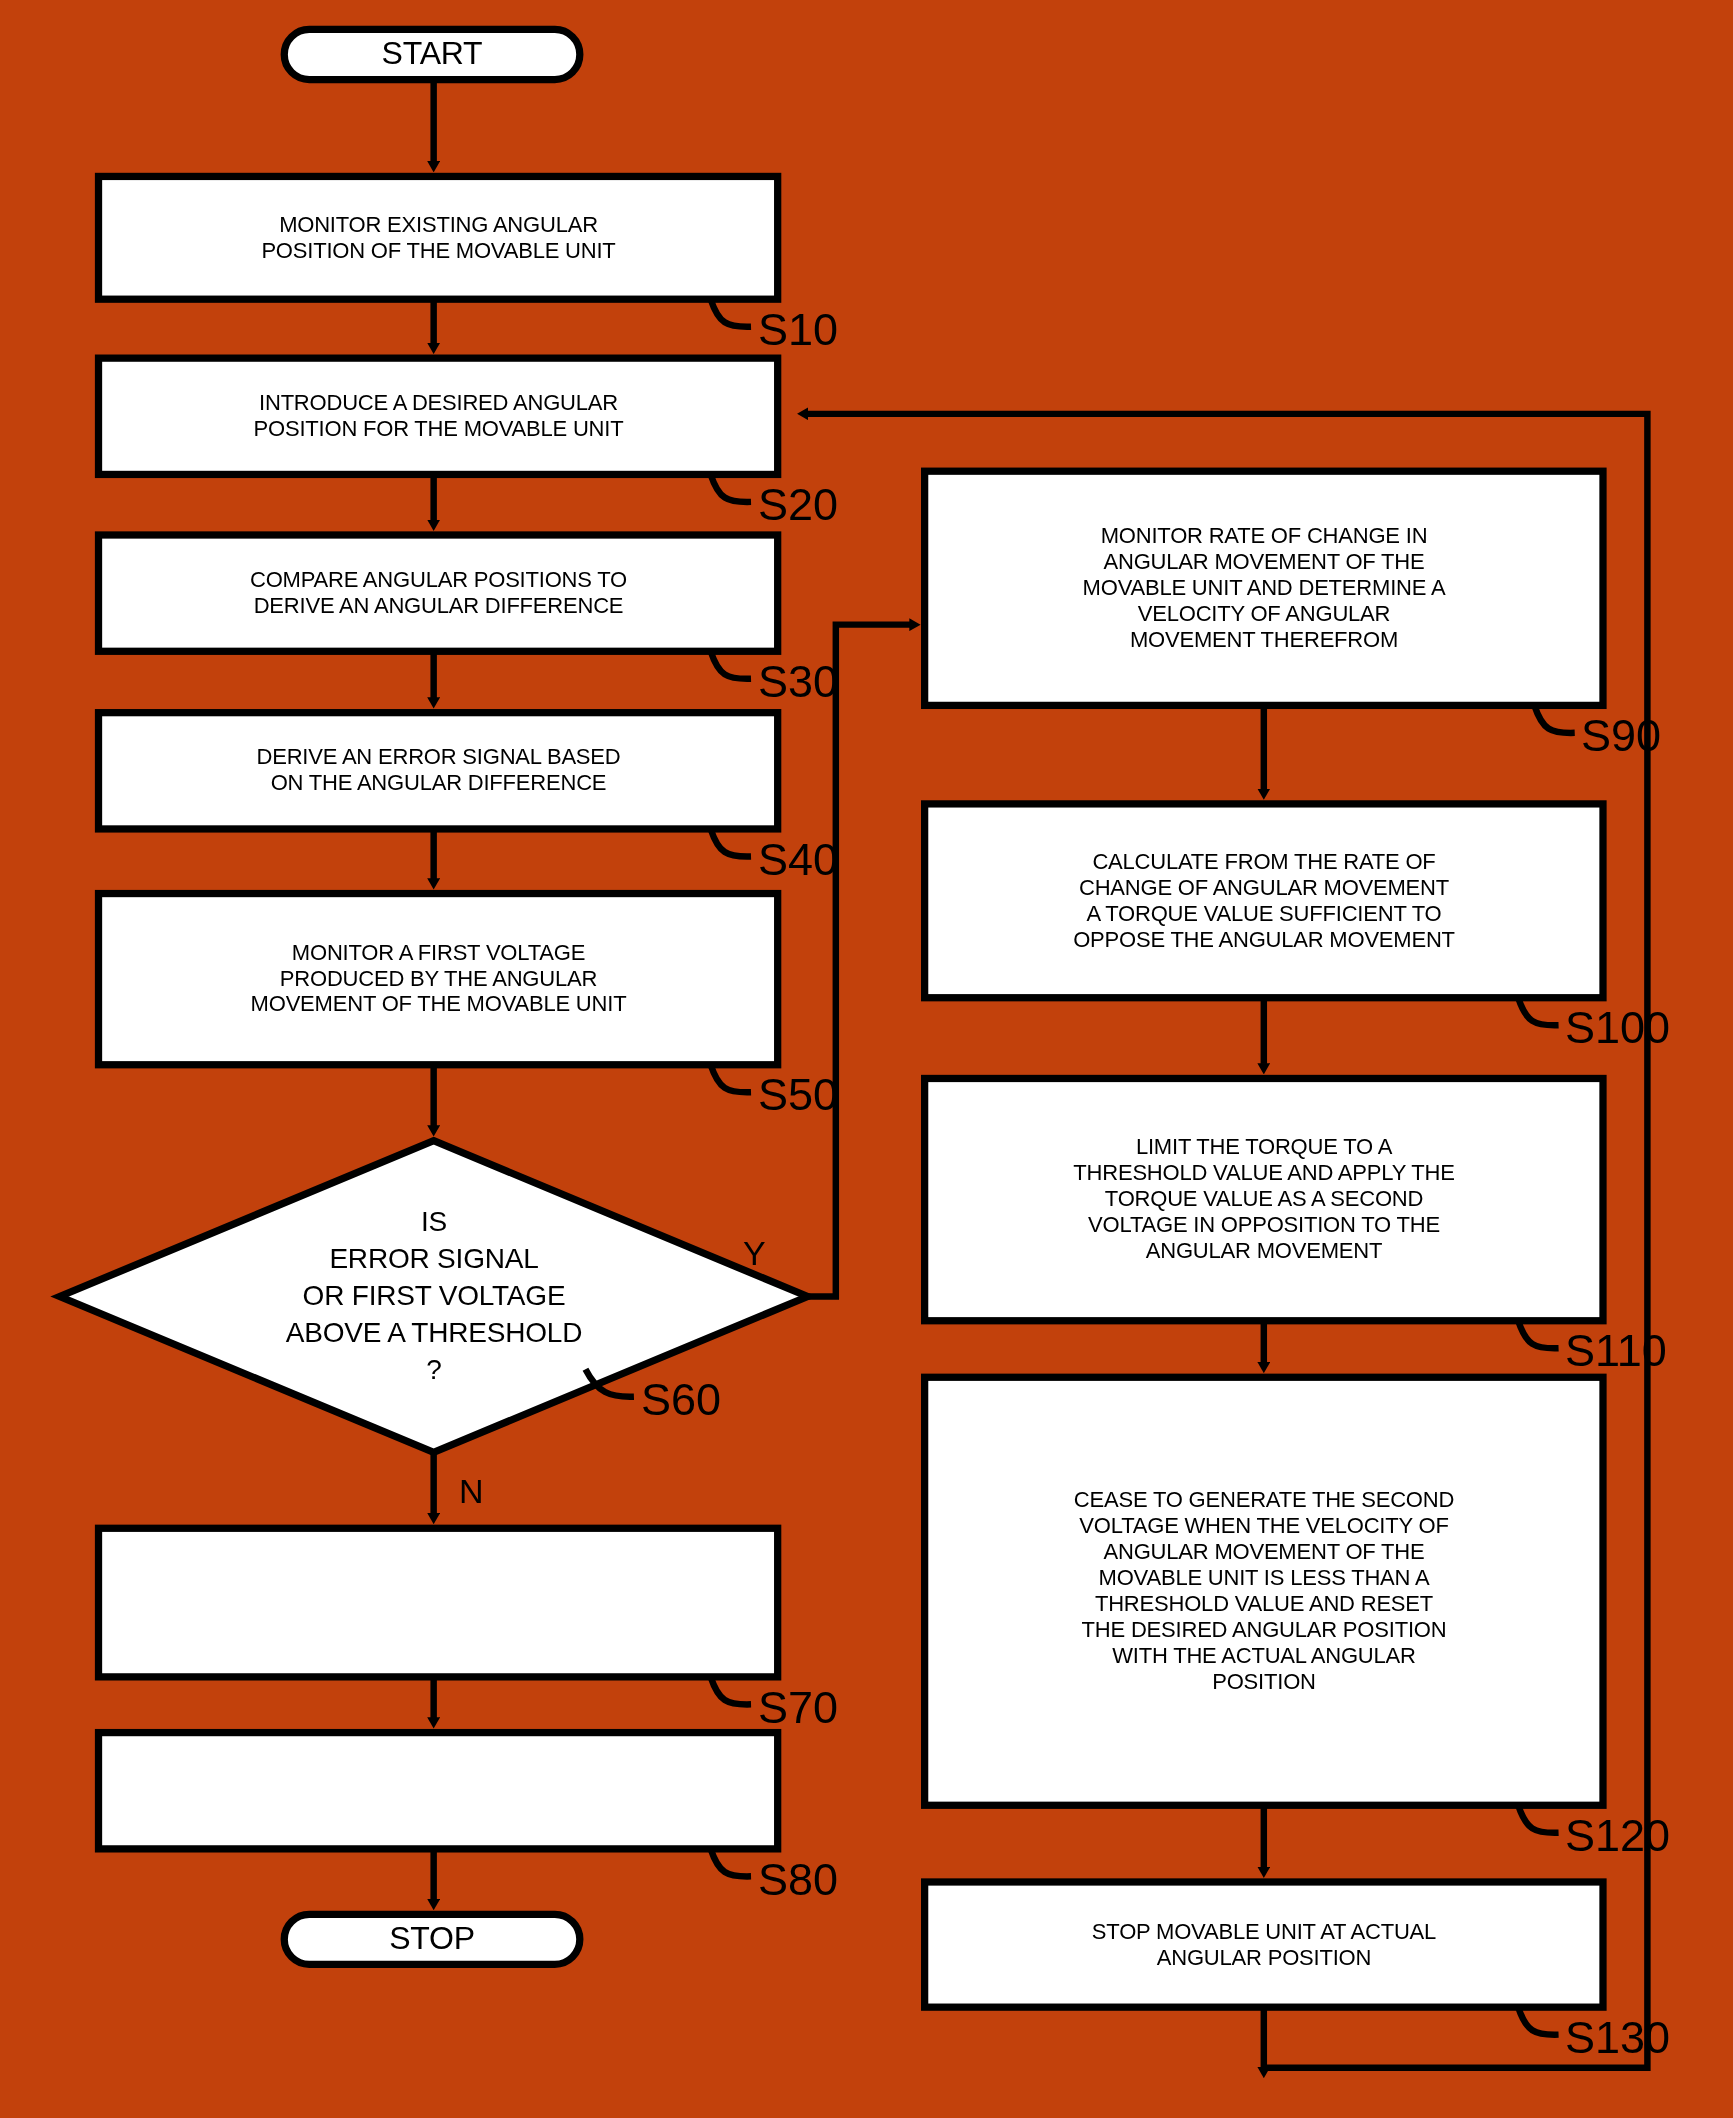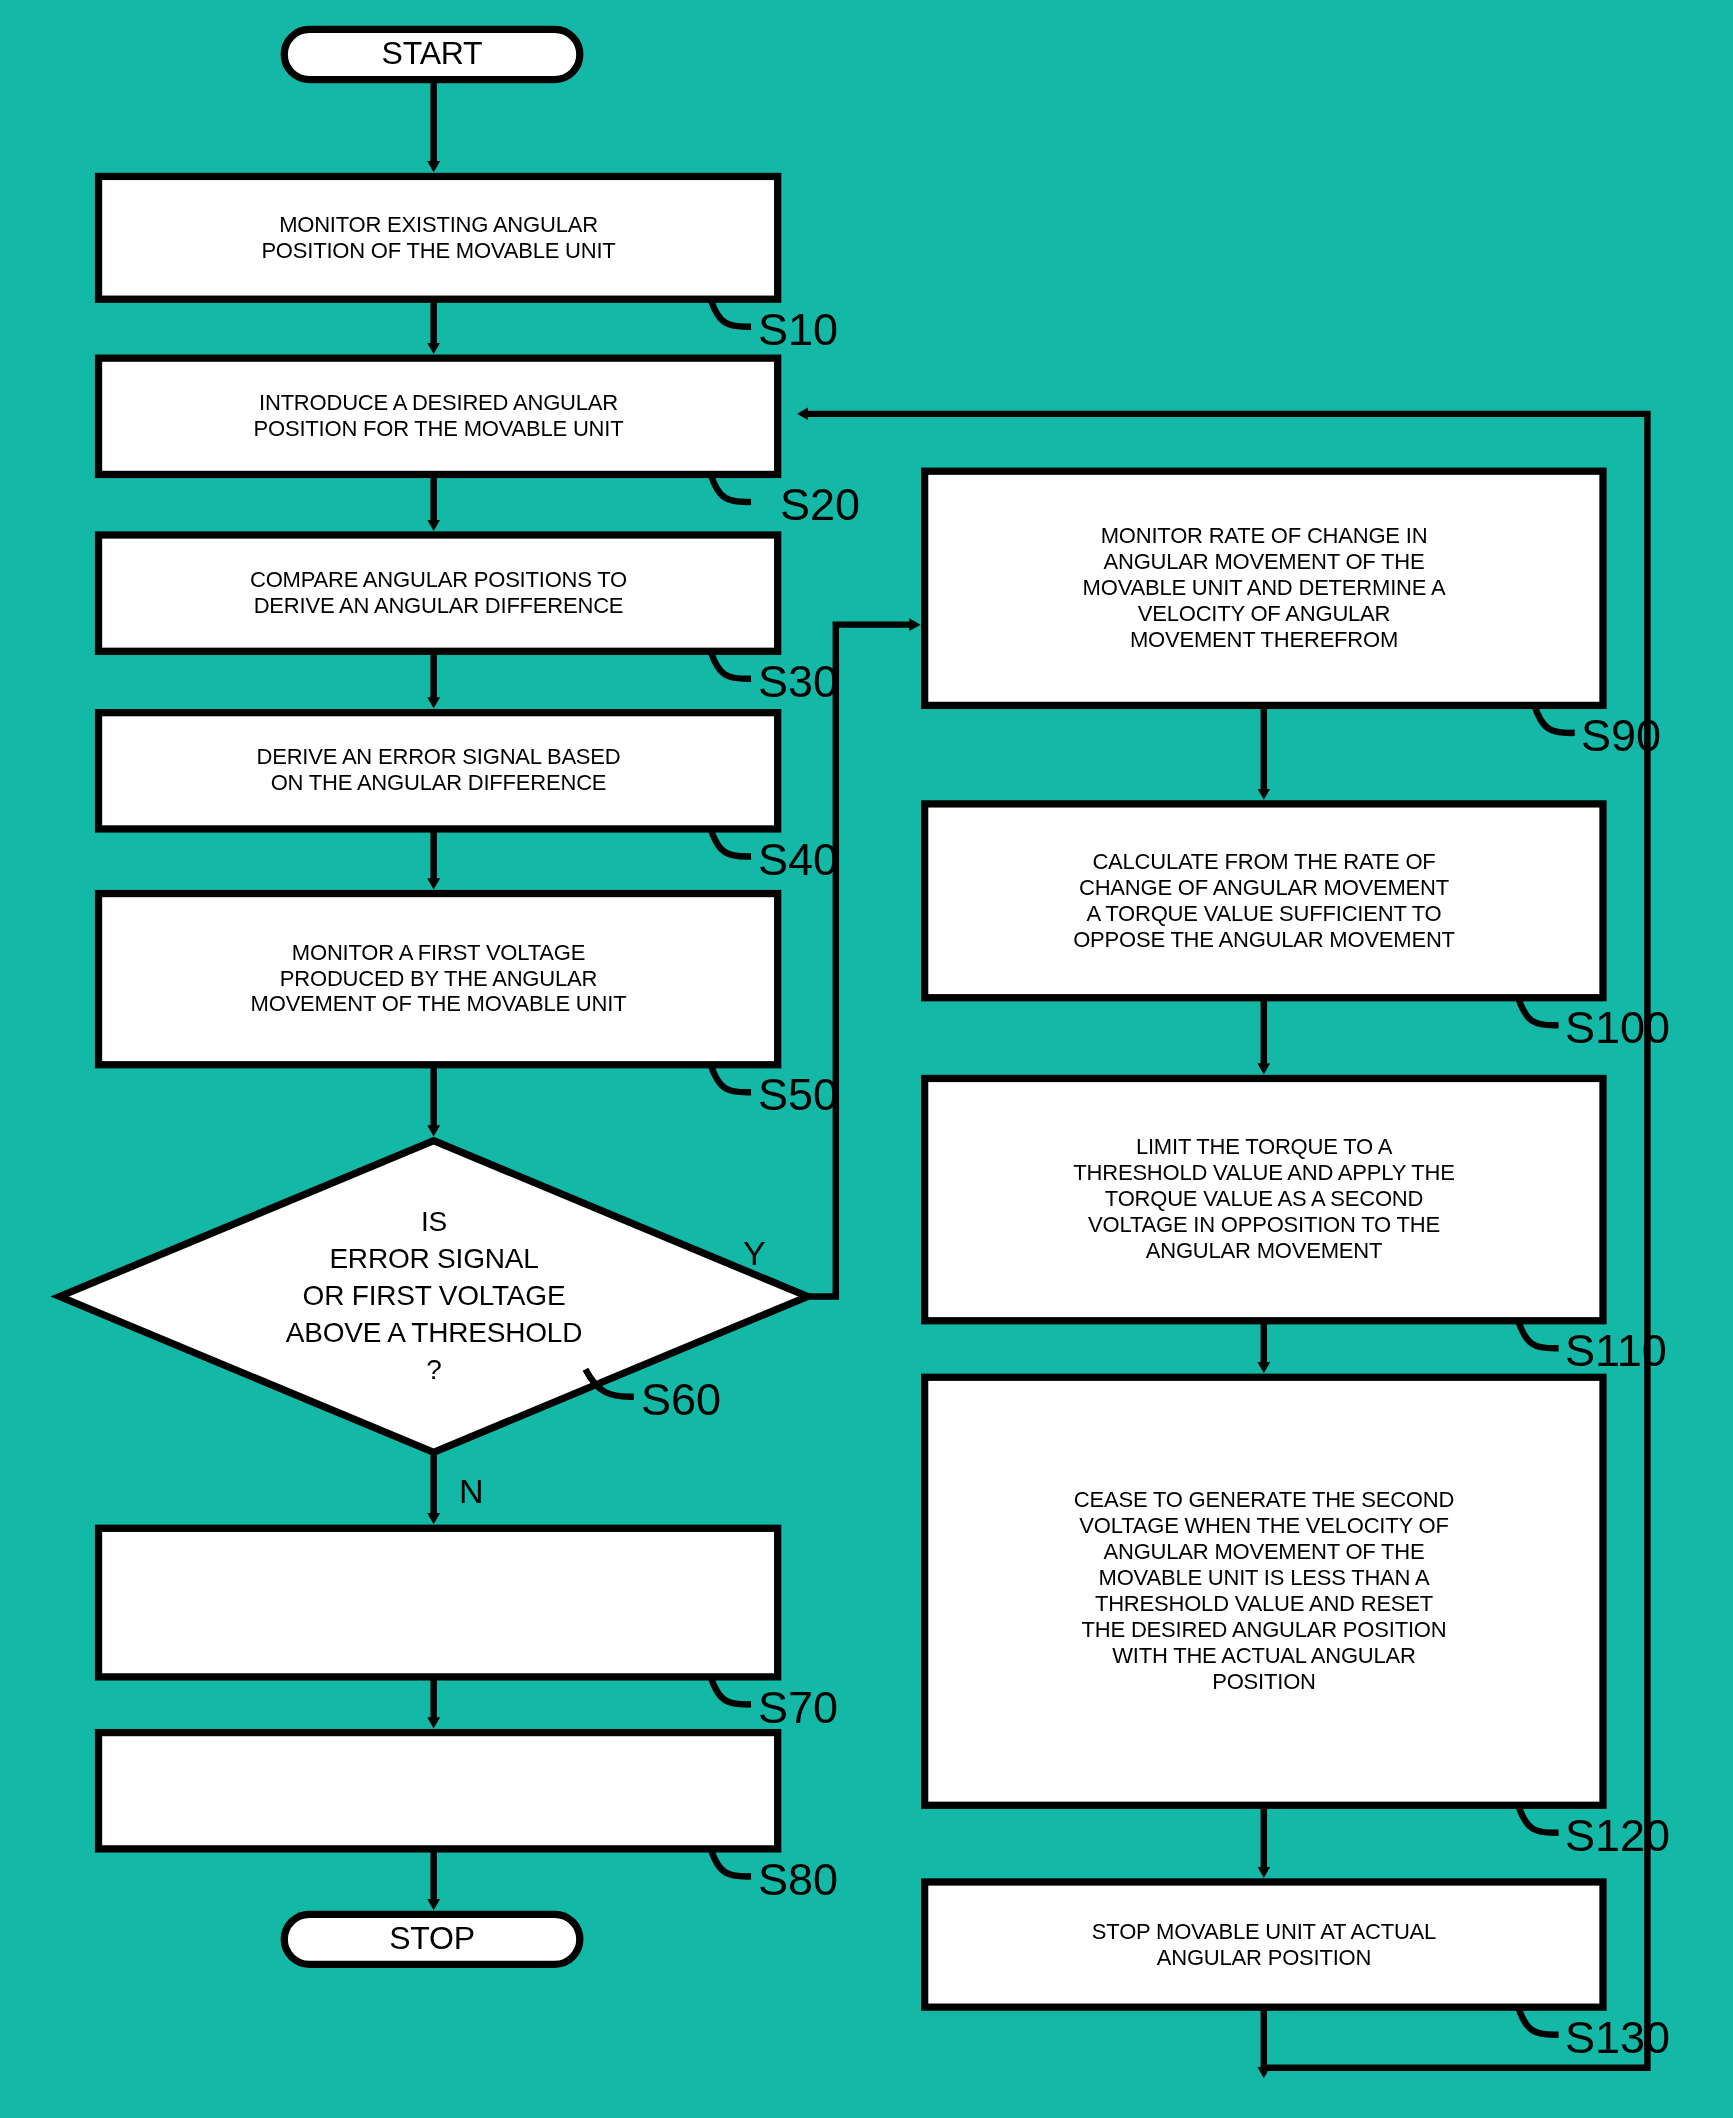--- a/index.html
+++ b/index.html
@@ -5,21 +5,21 @@
 <style>
   html, body {
     margin: 0;
     padding: 0;
     background: #ffffff;
   }
   #page {
     position: relative;
     width: 1733px;
     height: 2119px;
-    background: #14b8a6;
+    background: #c2410c;
     overflow: hidden;
     font-family: "Liberation Sans", sans-serif;
   }
   #svg-layer {
     position: absolute;
     left: 0;
     top: 0;
     width: 1733px;
     height: 2119px;
   }
@@ -189,21 +189,21 @@
 
   <div class="node-text proc-text" style="left:925px; top:1377px; width:678px; height:428px;">
     <span>CEASE TO GENERATE THE SECOND<br>VOLTAGE WHEN THE VELOCITY OF<br>ANGULAR MOVEMENT OF THE<br>MOVABLE UNIT IS LESS THAN A<br>THRESHOLD VALUE AND RESET<br>THE DESIRED ANGULAR POSITION<br>WITH THE ACTUAL ANGULAR<br>POSITION</span>
   </div>
 
   <div class="node-text proc-text" style="left:925px; top:1882px; width:678px; height:125px;">
     <span>STOP MOVABLE UNIT AT ACTUAL<br>ANGULAR POSITION</span>
   </div>
 
   <div class="step-label" style="left:758px; top:304px;">S10</div>
-  <div class="step-label" style="left:758px; top:479px;margin-left:22px;">S20</div>
+  <div class="step-label" style="left:758px; top:479px;">S20</div>
   <div class="step-label" style="left:758px; top:656px;">S30</div>
   <div class="step-label" style="left:758px; top:834px;">S40</div>
   <div class="step-label" style="left:758px; top:1069px;">S50</div>
   <div class="step-label" style="left:641px; top:1374px;">S60</div>
   <div class="step-label" style="left:758px; top:1682px;">S70</div>
   <div class="step-label" style="left:758px; top:1854px;">S80</div>
 
   <div class="step-label" style="left:1581px; top:710px;">S90</div>
   <div class="step-label" style="left:1565px; top:1002px;">S100</div>
   <div class="step-label" style="left:1565px; top:1325px;">S110</div>

